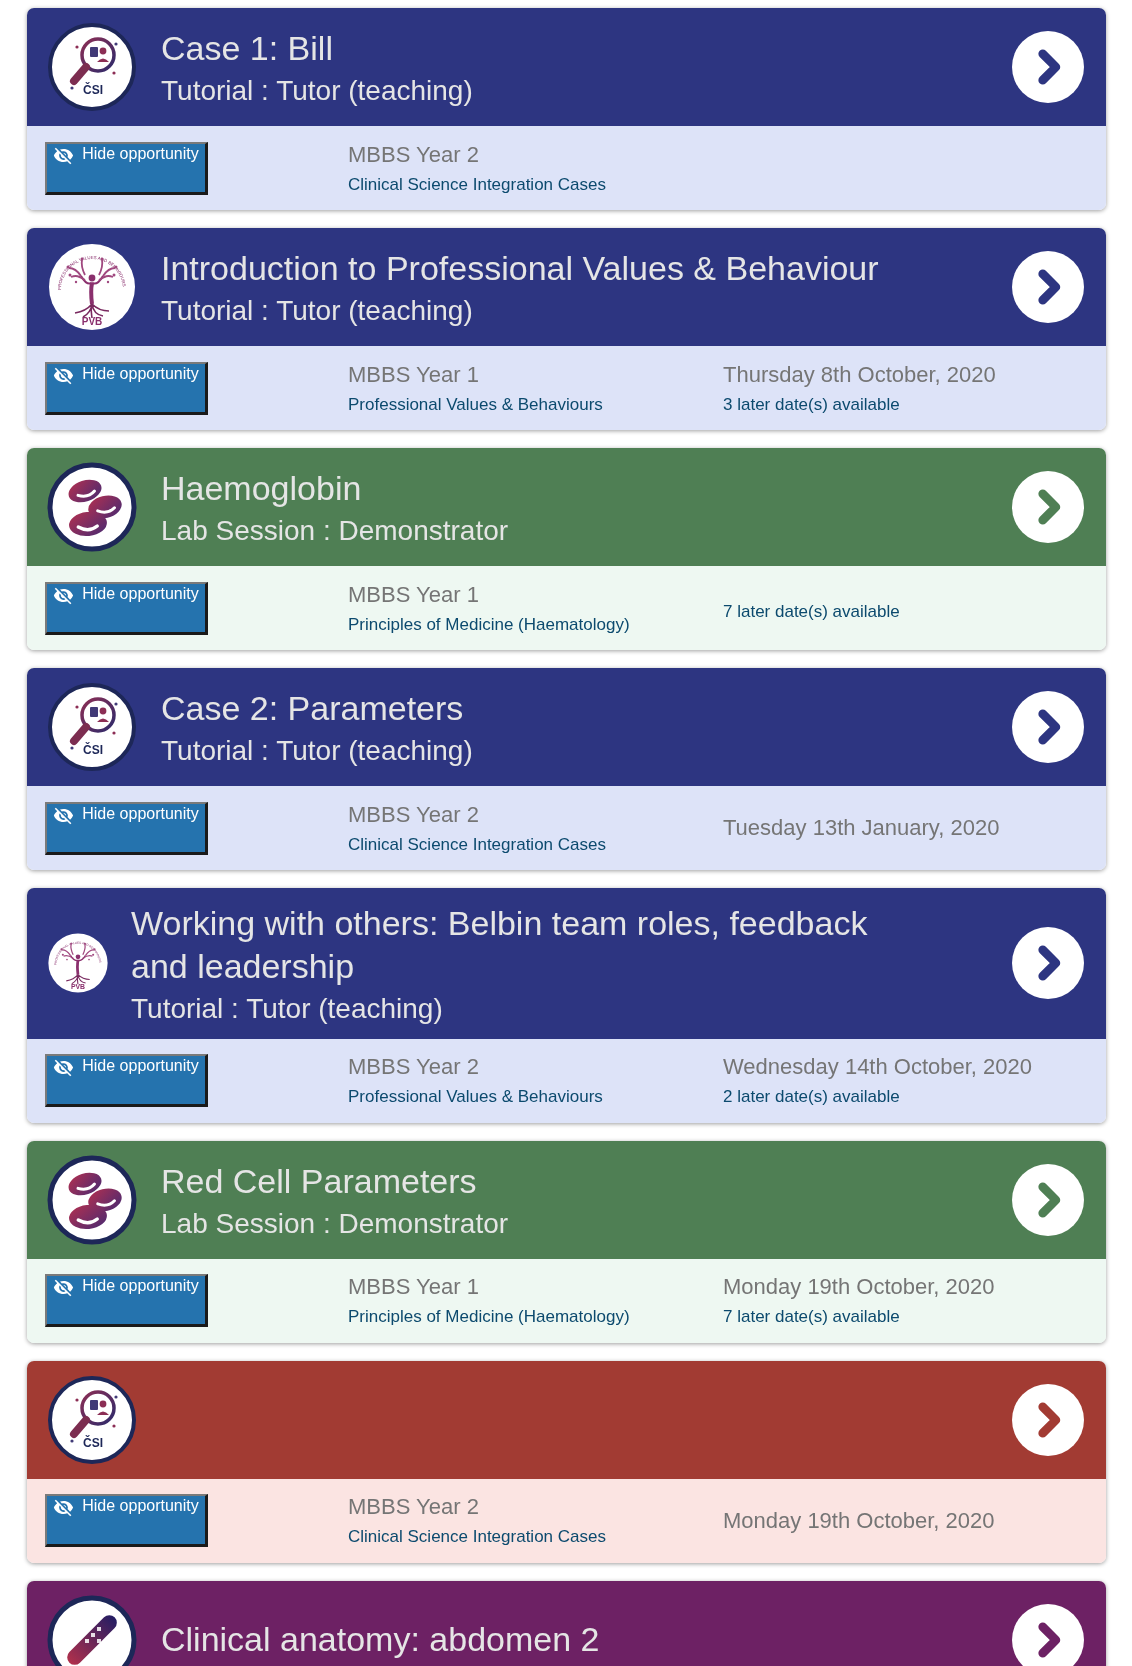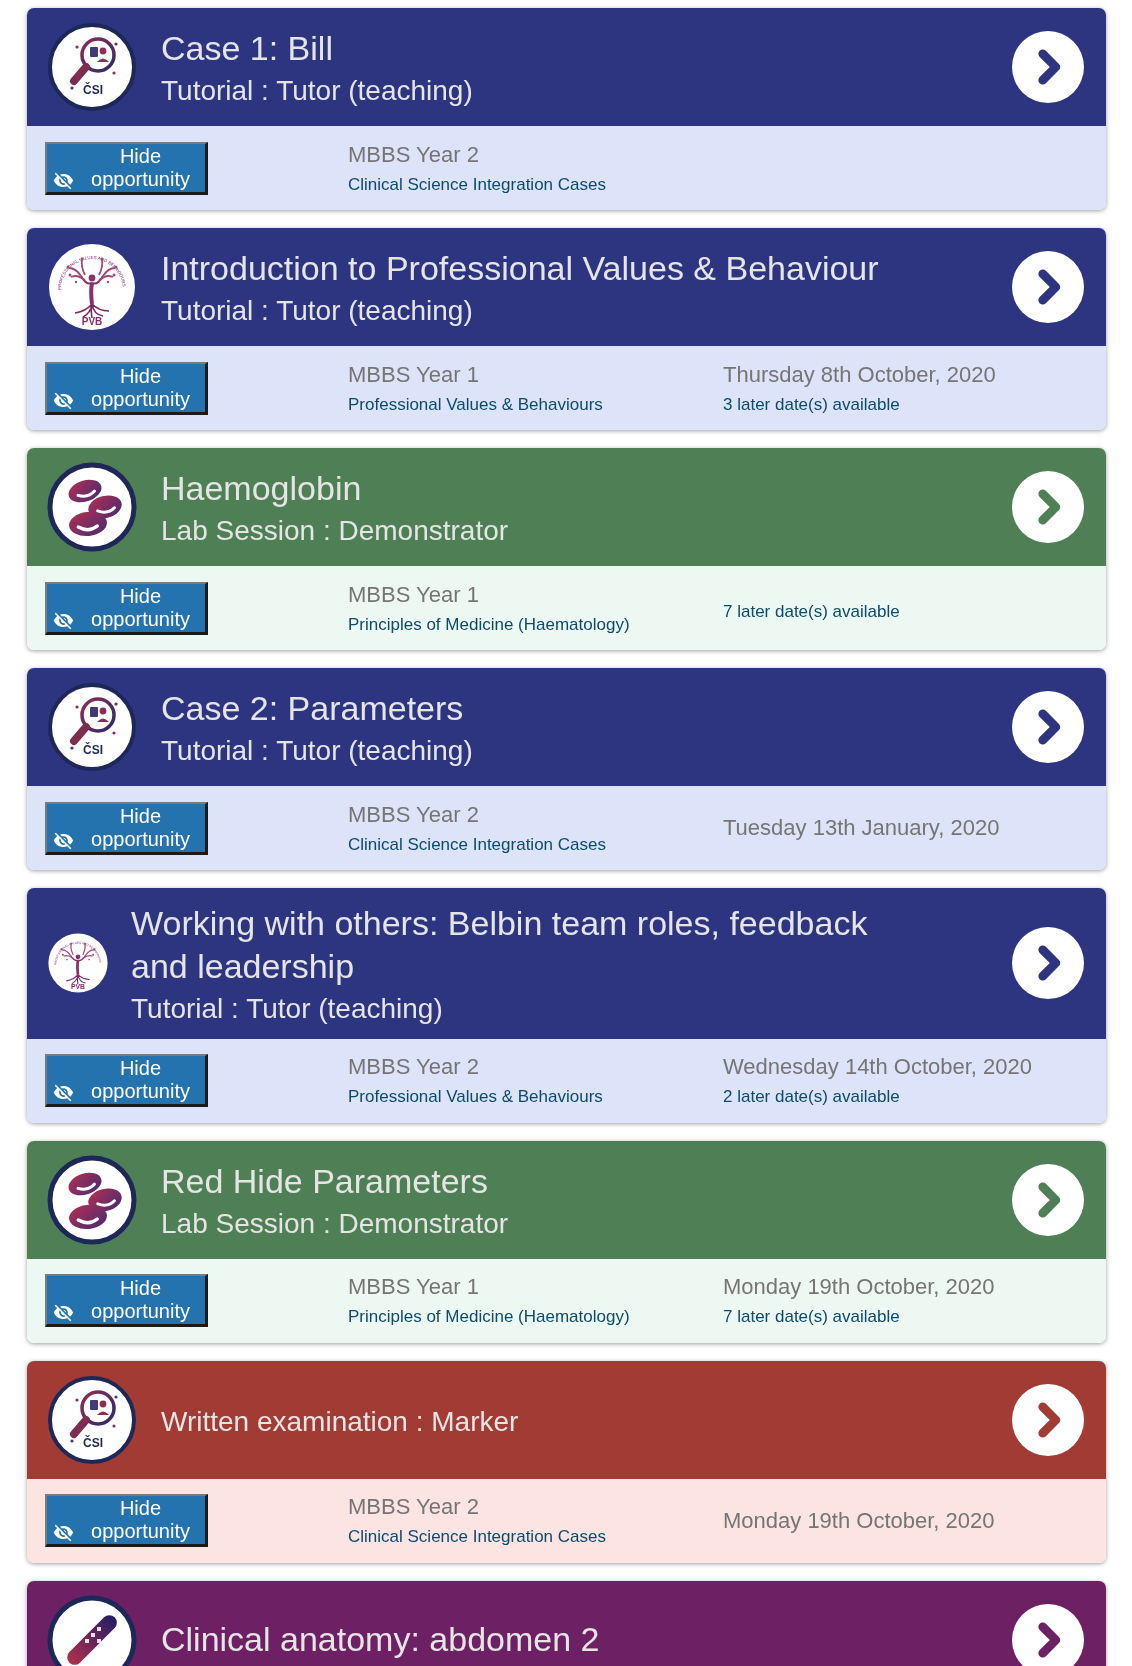--- a/index.html
+++ b/index.html
@@ -29,21 +29,21 @@
     display:flex;align-items:center;justify-content:center;
     color:var(--header);cursor:pointer;
   }
   .chevron-button svg{width:42px;height:42px;}
   .card-body{
     background:var(--body);border-radius:0 0 7px 7px;height:84px;
     display:flex;align-items:center;padding-left:18px;box-sizing:border-box;
   }
   .hide-btn{
     width:163px;height:53px;flex:none;background:var(--btn);color:#ffffff;
-    font-size:20px;font-family:inherit;display:flex;align-items:flex-end;
+    font-size:16px;font-family:inherit;display:flex;align-items:flex-start;
     justify-content:center;gap:8px;cursor:pointer;
     border-top:2px solid #7a7a7a;border-left:2px solid #7a7a7a;
     border-bottom:3px solid #1a1a1a;border-right:3px solid #1a1a1a;
   }
   .hide-btn svg{width:21px;height:21px;flex:none;}
   .info-col{margin-left:140px;width:375px;}
   .date-col{flex:1;}
   .year,.date{font-size:22px;color:#757575;}
   .course,.later{font-size:17px;color:#0c4a6e;margin-top:7px;}
 </style>
@@ -314,21 +314,21 @@
       <ellipse cx="38" cy="29" rx="17" ry="10.5" fill="url(#grad-cell)" transform="rotate(-18 38 29)"></ellipse>
       <path d="M30 31 q9 6 17 1" stroke="#ffffff" stroke-width="3" fill="none" stroke-linecap="round" transform="rotate(-18 38 29)"></path>
       <ellipse cx="58" cy="45" rx="17" ry="11" fill="url(#grad-cell)" transform="rotate(-14 58 45)"></ellipse>
       <path d="M50 47 q9 6 17 1" stroke="#ffffff" stroke-width="3" fill="none" stroke-linecap="round" transform="rotate(-14 58 45)"></path>
       <ellipse cx="41" cy="62" rx="19" ry="12" fill="url(#grad-cell)" transform="rotate(-6 41 62)"></ellipse>
       <path d="M31 64 q10 7 19 1" stroke="#ffffff" stroke-width="3.4" fill="none" stroke-linecap="round" transform="rotate(-6 41 62)"></path>
     </g>
   </svg>
 </div>
       <div class="titles">
-        <div class="card-title">Red Hide Parameters</div>
+        <div class="card-title">Red Cell Parameters</div>
         <div class="card-subtitle">Lab Session : Demonstrator</div>
       </div>
       <div class="chevron-button">
         <svg viewBox="0 0 24 24">
           <path d="M9 4.5 L16.5 12 L9 19.5" fill="none" stroke="currentColor" stroke-width="5" stroke-linecap="round" stroke-linejoin="round"></path>
         </svg>
       </div>
     </div>
     <div class="card-body">
       <button class="hide-btn">
@@ -359,21 +359,20 @@
     <path d="M50 40 q6 -7 12 0 z" fill="#8c2e55"></path>
     <line x1="39" y1="45" x2="27" y2="59" stroke="#7c2d50" stroke-width="8" stroke-linecap="round"></line>
     <circle cx="30" cy="25" r="1.6" fill="#8c2e55"></circle>
     <circle cx="69" cy="22" r="1.6" fill="#413a77"></circle>
     <circle cx="67" cy="51" r="1.6" fill="#8c2e55"></circle>
     <circle cx="25" cy="66" r="1.6" fill="#413a77"></circle>
     <text x="46" y="72" text-anchor="middle" font-size="12" font-weight="bold" fill="#1d2758" font-family="Liberation Sans,sans-serif">ČSI</text>
   </svg>
 </div>
       <div class="titles">
-        <div class="card-subtitle">Written examination : Marker</div>
       </div>
       <div class="chevron-button">
         <svg viewBox="0 0 24 24">
           <path d="M9 4.5 L16.5 12 L9 19.5" fill="none" stroke="currentColor" stroke-width="5" stroke-linecap="round" stroke-linejoin="round"></path>
         </svg>
       </div>
     </div>
     <div class="card-body">
       <button class="hide-btn">
         <svg viewBox="0 0 24 24">

